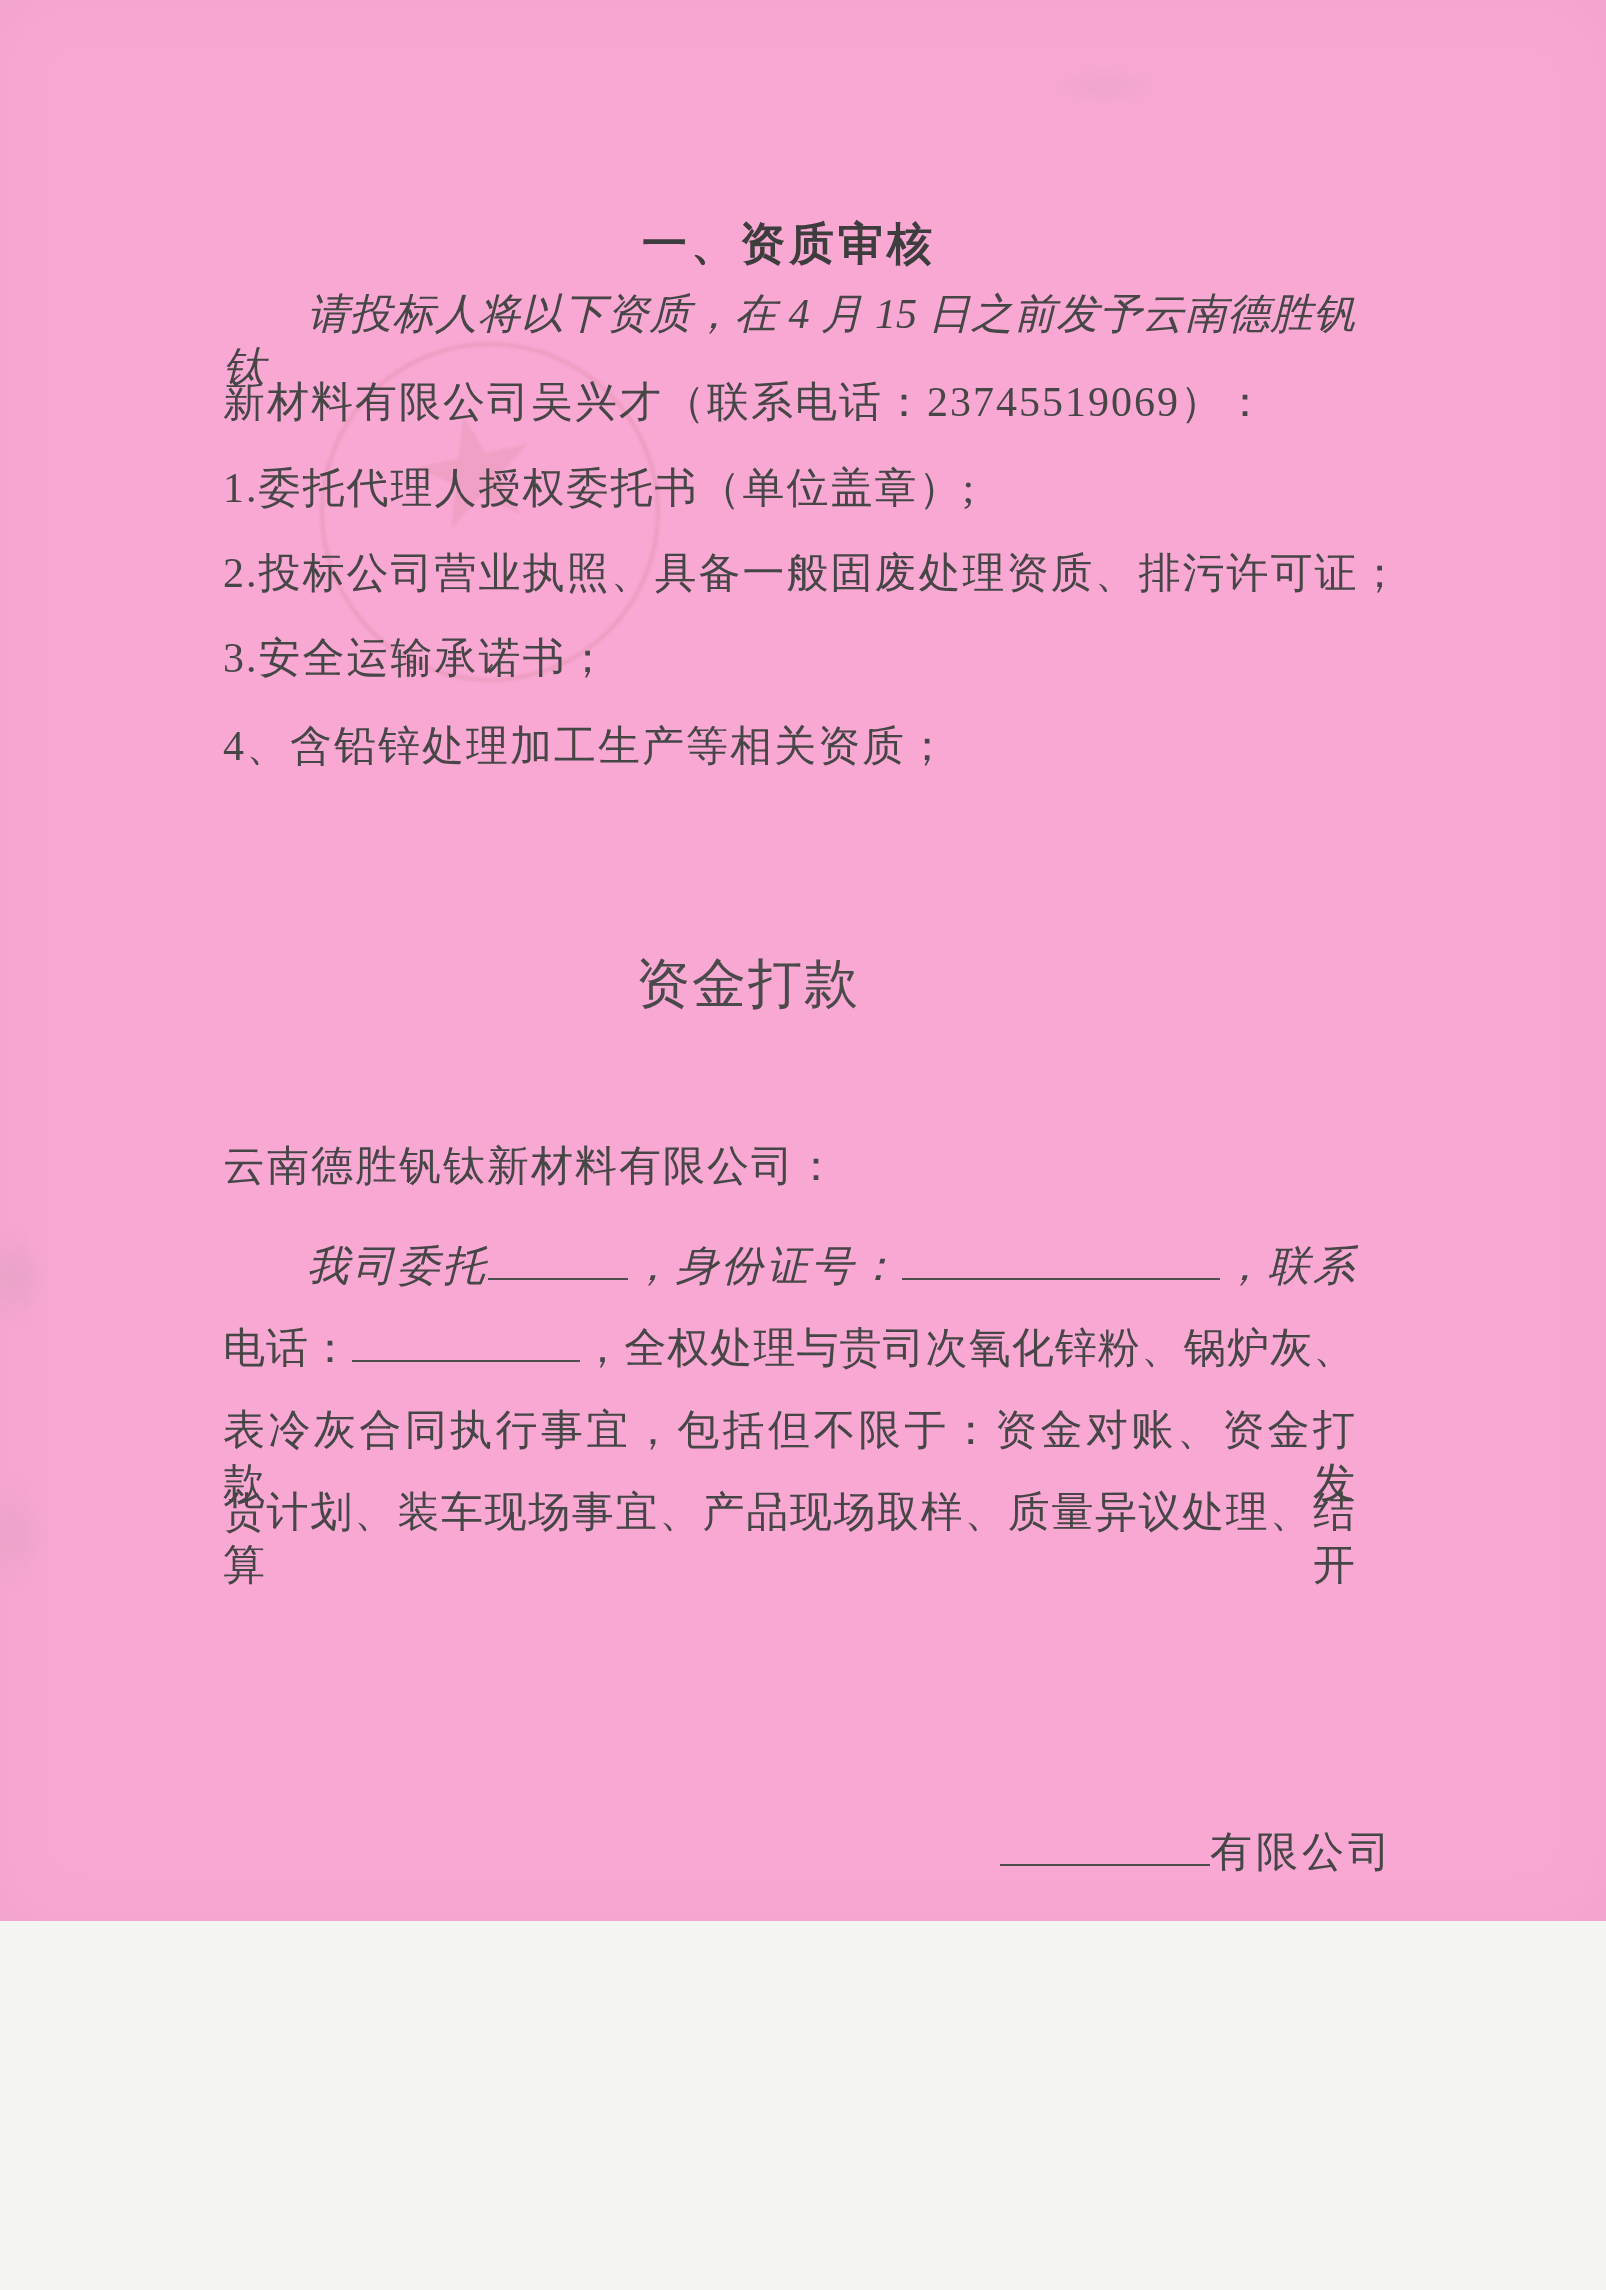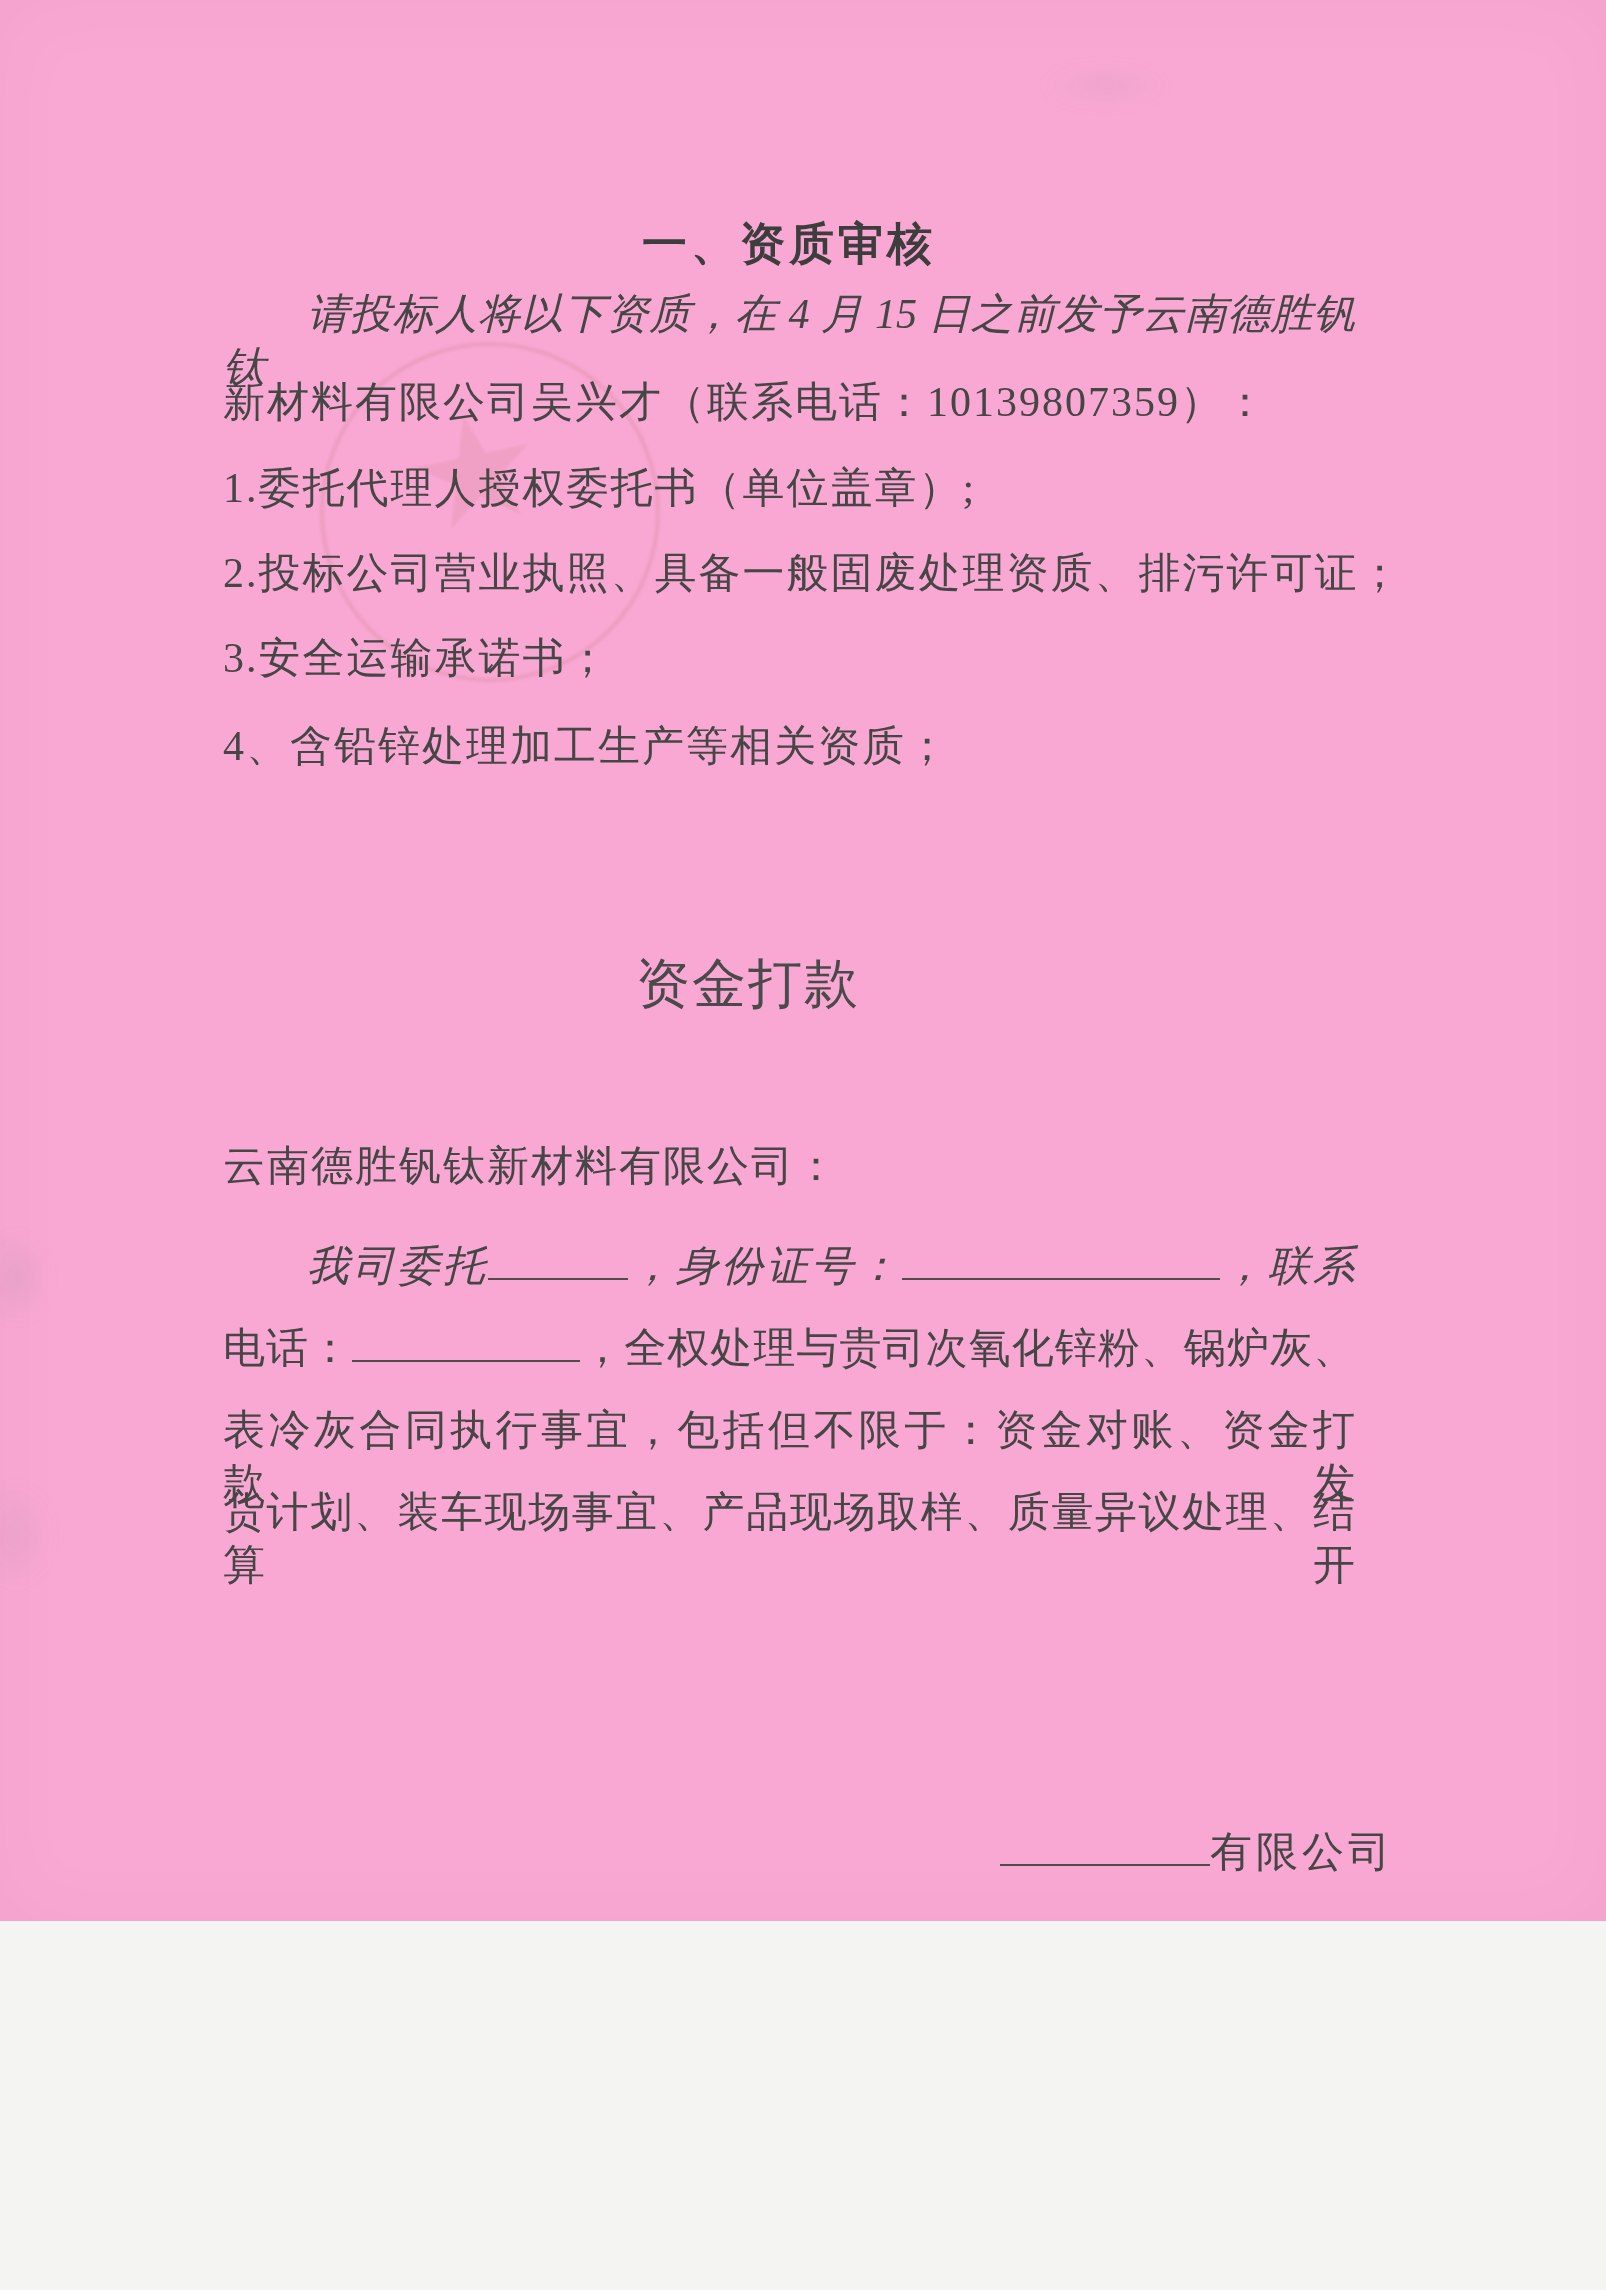--- a/index.html
+++ b/index.html
@@ -85,21 +85,21 @@
   <div class="stamp-circle"></div>
   <div class="stamp-star">★</div>
 
   <div class="smudge smudge-a"></div>
   <div class="smudge smudge-b"></div>
   <div class="smudge smudge-c"></div>
 
   <div class="sec-title">一、资质审核</div>
 
   <div class="ln just indent" style="top:288px">请投标人将以下资质，在 4 月 15 日之前发予云南德胜钒钛</div>
-  <div class="ln" style="top:376px">新材料有限公司吴兴才（联系电话：10139807359）：</div>
+  <div class="ln" style="top:376px">新材料有限公司吴兴才（联系电话：23745519069）：</div>
 
   <div class="ln" style="top:462px">1.委托代理人授权委托书（单位盖章）;</div>
   <div class="ln" style="top:547px">2.投标公司营业执照、具备一般固废处理资质、排污许可证；</div>
   <div class="ln" style="top:632px">3.安全运输承诺书；</div>
   <div class="ln" style="top:720px">4、含铅锌处理加工生产等相关资质；</div>
 
   <div class="big-title">资金打款</div>
 
   <div class="ln just indent" style="top:1240px"><span>我司委托</span><span class="blank" style="width:140px"></span><span>，身份证号：</span><span class="blank" style="width:318px"></span><span>，联系</span></div>
 

